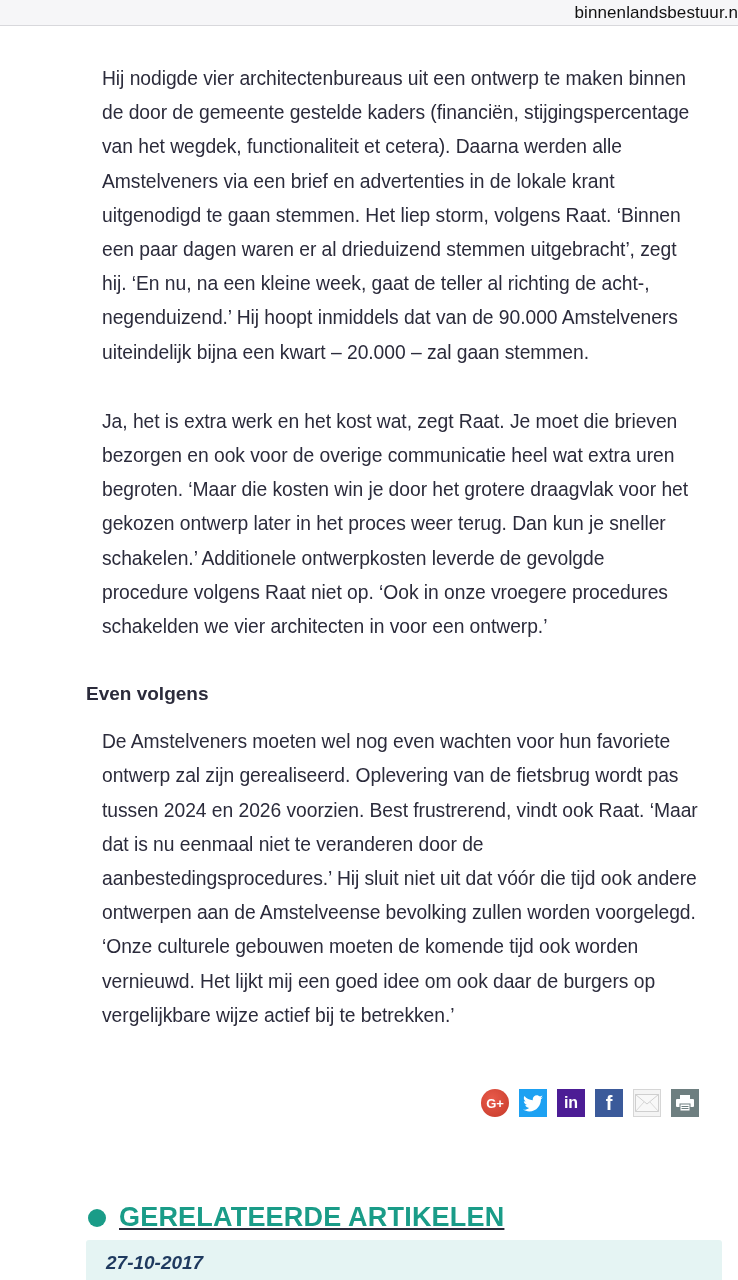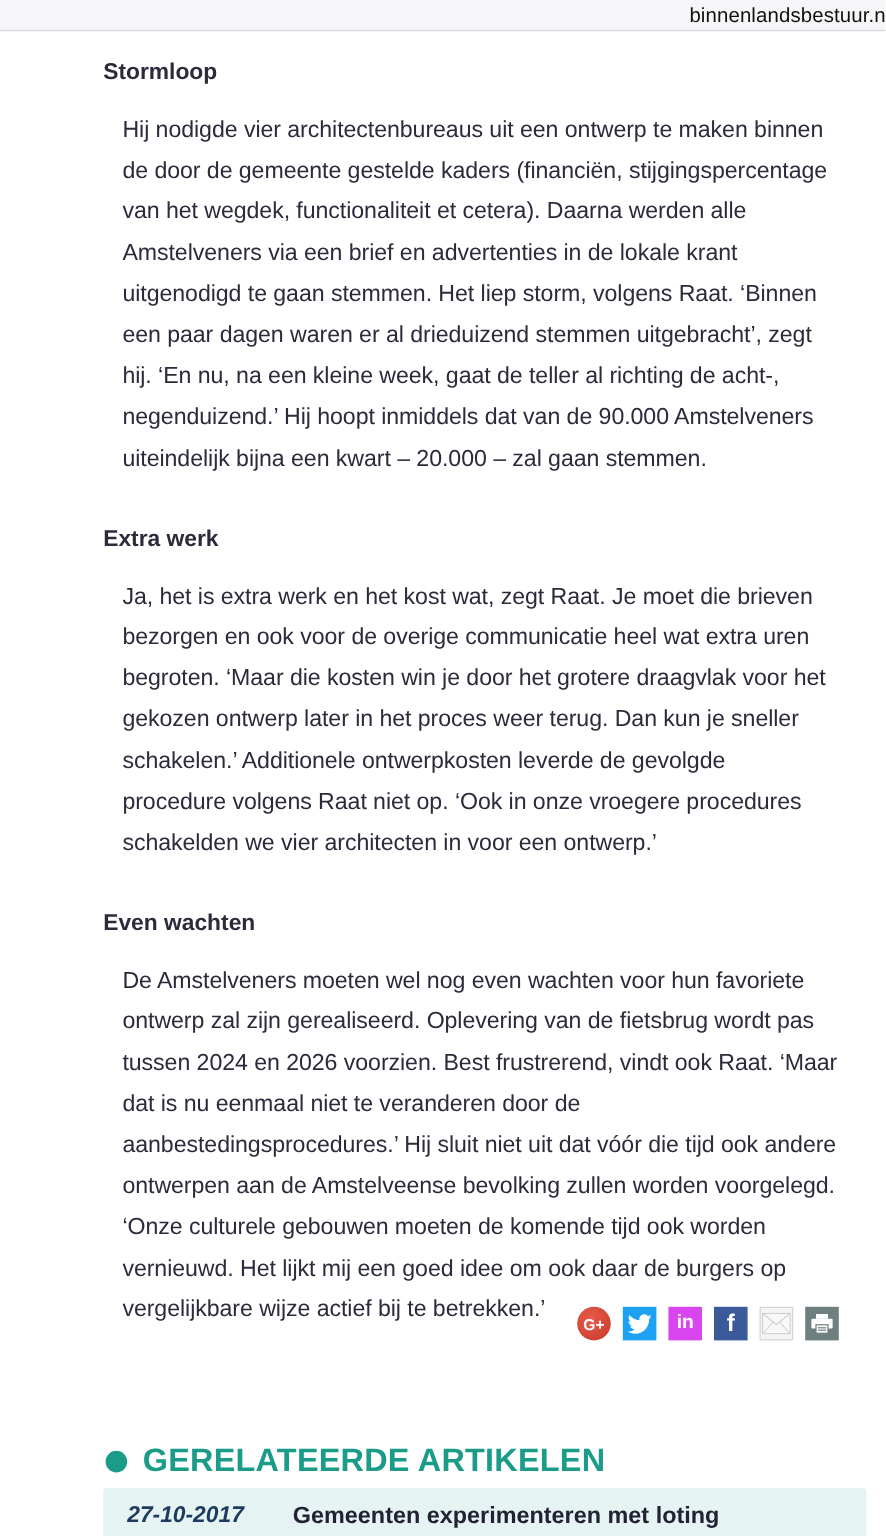--- a/index.html
+++ b/index.html
@@ -30,26 +30,26 @@
   }
   .share {
     position:absolute; top:1089px; left:481px; height:30px; display:flex; gap:10px;
   }
   .share .icon {
     width:28px; height:28px; display:flex; align-items:center; justify-content:center;
     color:#fff; font-weight:bold; font-size:17px; box-sizing:border-box;
   }
   .share .gplus { border-radius:50%; background:radial-gradient(circle at 40% 35%, #e85a4a, #c63a2a); font-size:13px; }
   .share .twitter { background:#1da1f2; }
-  .share .linkedin { background:#d946ef; font-size:16px; }
+  .share .linkedin { background:#4c1d95; font-size:16px; }
   .share .facebook { background:#3b5a9a; font-size:20px; }
   .share .mail { background:#f4f4f4; border:1px solid #d6d6d6; }
   .share .print { background:#6e7f80; }
   .related-head {
-    position:absolute; left:88px; top:1202px; display:flex; align-items:center;
+    position:absolute; left:88px; top:1202px; display:flex; align-items:center;text-decoration:underline;
   }
   .related-head .dot {
     width:18px; height:18px; border-radius:50%; background:#1a9c88; margin-right:13px;
   }
   .related-head h2 {
     margin:0; font-size:27px; color:#1a9c88; font-weight:bold; letter-spacing:0.2px;
   }
   .related-list {
     position:absolute; left:86px; top:1240px; width:636px; height:50px;
     background:#e5f4f3; border-radius:3px;
@@ -62,43 +62,41 @@
 </style>
 </head>
 <body>
 
 <div class="urlbar">
   <span class="url">binnenlandsbestuur.nl</span>
 </div>
 
 <div class="article">
   <div class="section">
-    <h3>Stormloop</h3>
     <p>Hij nodigde vier architectenbureaus uit een ontwerp te maken binnen
 de door de gemeente gestelde kaders (financiën, stijgingspercentage
 van het wegdek, functionaliteit et cetera). Daarna werden alle
 Amstelveners via een brief en advertenties in de lokale krant
 uitgenodigd te gaan stemmen. Het liep storm, volgens Raat. ‘Binnen
 een paar dagen waren er al drieduizend stemmen uitgebracht’, zegt
 hij. ‘En nu, na een kleine week, gaat de teller al richting de acht-,
 negenduizend.’ Hij hoopt inmiddels dat van de 90.000 Amstelveners
 uiteindelijk bijna een kwart – 20.000 – zal gaan stemmen.</p>
   </div>
   <div class="section">
-    <h3>Extra werk</h3>
     <p>Ja, het is extra werk en het kost wat, zegt Raat. Je moet die brieven
 bezorgen en ook voor de overige  communicatie heel wat extra uren
 begroten. ‘Maar die kosten win je door het grotere draagvlak voor het
 gekozen ontwerp later in het proces weer terug. Dan kun je sneller
 schakelen.’ Additionele  ontwerpkosten leverde de gevolgde
 procedure volgens Raat niet op. ‘Ook in onze vroegere procedures
 schakelden we vier architecten in voor een ontwerp.’</p>
   </div>
   <div class="section">
-    <h3>Even wachten</h3>
+    <h3>Even volgens</h3>
     <p>De Amstelveners moeten wel nog even wachten voor hun favoriete
 ontwerp zal zijn gerealiseerd. Oplevering van de fietsbrug  wordt pas
 tussen 2024 en 2026 voorzien. Best frustrerend, vindt ook Raat. ‘Maar
 dat is nu eenmaal niet te veranderen door de
 aanbestedingsprocedures.’ Hij sluit niet uit dat vóór die tijd ook andere
 ontwerpen aan de Amstelveense bevolking zullen worden voorgelegd.
 ‘Onze culturele gebouwen moeten de komende tijd ook worden
 vernieuwd. Het lijkt mij een goed idee om ook daar de burgers op
 vergelijkbare wijze actief bij te betrekken.’</p>
   </div>
@@ -138,15 +136,14 @@
 </div>
 
 <div class="related-head">
   <span class="dot"></span>
   <h2>GERELATEERDE ARTIKELEN</h2>
 </div>
 
 <div class="related-list">
   <div class="related-item">
     <span class="date">27-10-2017</span>
-    <span class="title">Gemeenten experimenteren met loting</span>
   </div>
 </div>
 
 </body></html>

